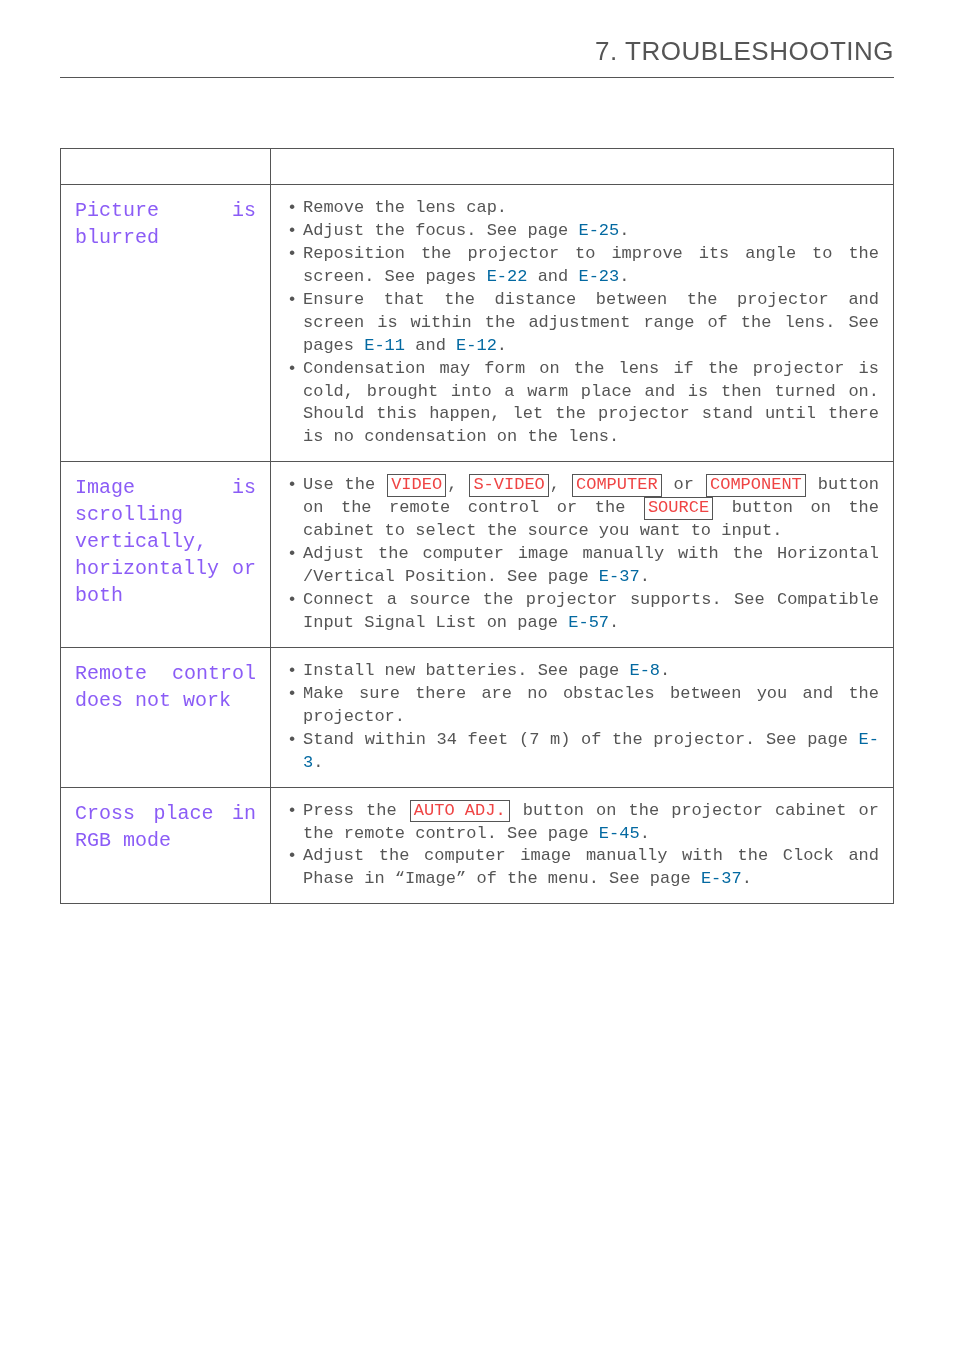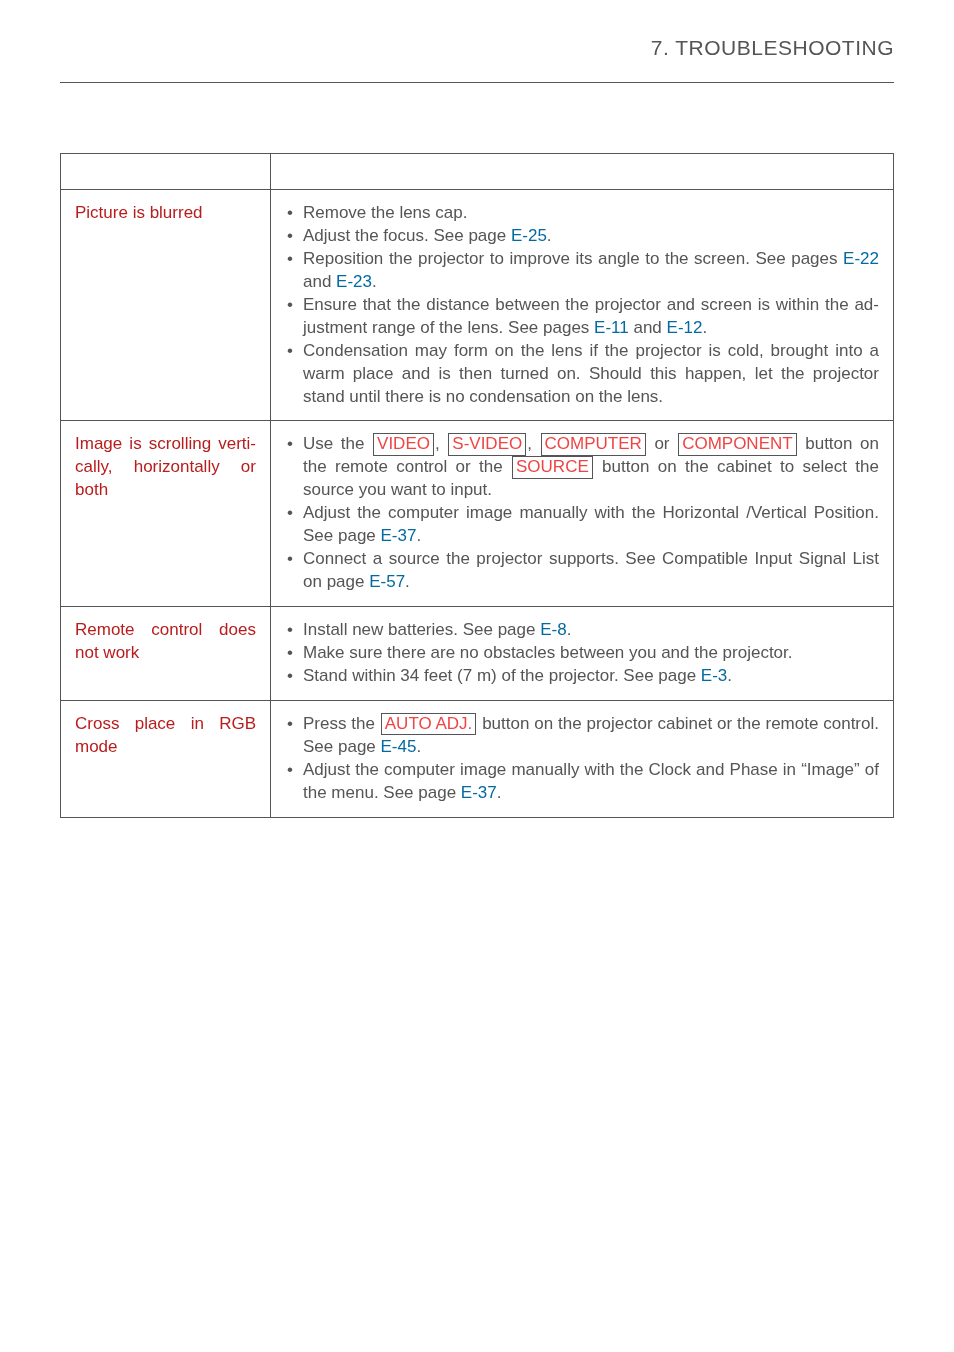--- a/index.html
+++ b/index.html
@@ -15,25 +15,25 @@
       color: #555555;
     }
     .page {
       width: 954px;
       height: 1352px;
       padding: 36px 60px 60px 60px;
       position: relative;
     }
     .heading {
       text-align: right;
-      font-size: 21px;
+      font-size: 26px;
       font-weight: 400;
       letter-spacing: 0.5px;
       color: #555555;
-      padding-bottom: 22px;
+      padding-bottom: 10px;
       border-bottom: 1.5px solid #555555;
       margin-bottom: 70px;
     }
     table.troubleshoot {
       border-collapse: collapse;
       width: 100%;
       border: 1.5px solid #555555;
     }
     table.troubleshoot th,
     table.troubleshoot td {
@@ -41,40 +41,42 @@
       padding: 12px 14px;
       vertical-align: top;
     }
     table.troubleshoot thead th {
       height: 36px;
       padding: 0;
       border-bottom: 1.5px solid #555555;
     }
     .col-problem {
       width: 210px;
-      font-size: 17px;
-      color: #b91c1c;
+      font-size: 20px;
+      color: #8b5cf6;
       line-height: 1.35;
       text-align: justify;
       text-align-last: left;
+      font-family: Liberation Mono, monospace;
     }
     .col-remedy {
       font-size: 17px;
       color: #555555;
       line-height: 1.35;
     }
     ul.remedy-list {
       list-style: none;
       padding-left: 0;
     }
     ul.remedy-list > li {
       position: relative;
       padding-left: 18px;
       text-align: justify;
       text-align-last: left;
+      font-family: Liberation Mono, monospace;
     }
     ul.remedy-list > li::before {
       content: "•";
       position: absolute;
       left: 2px;
       top: 0;
       color: #555555;
     }
     .link  { color: #0369a1; }
     .kbd {

